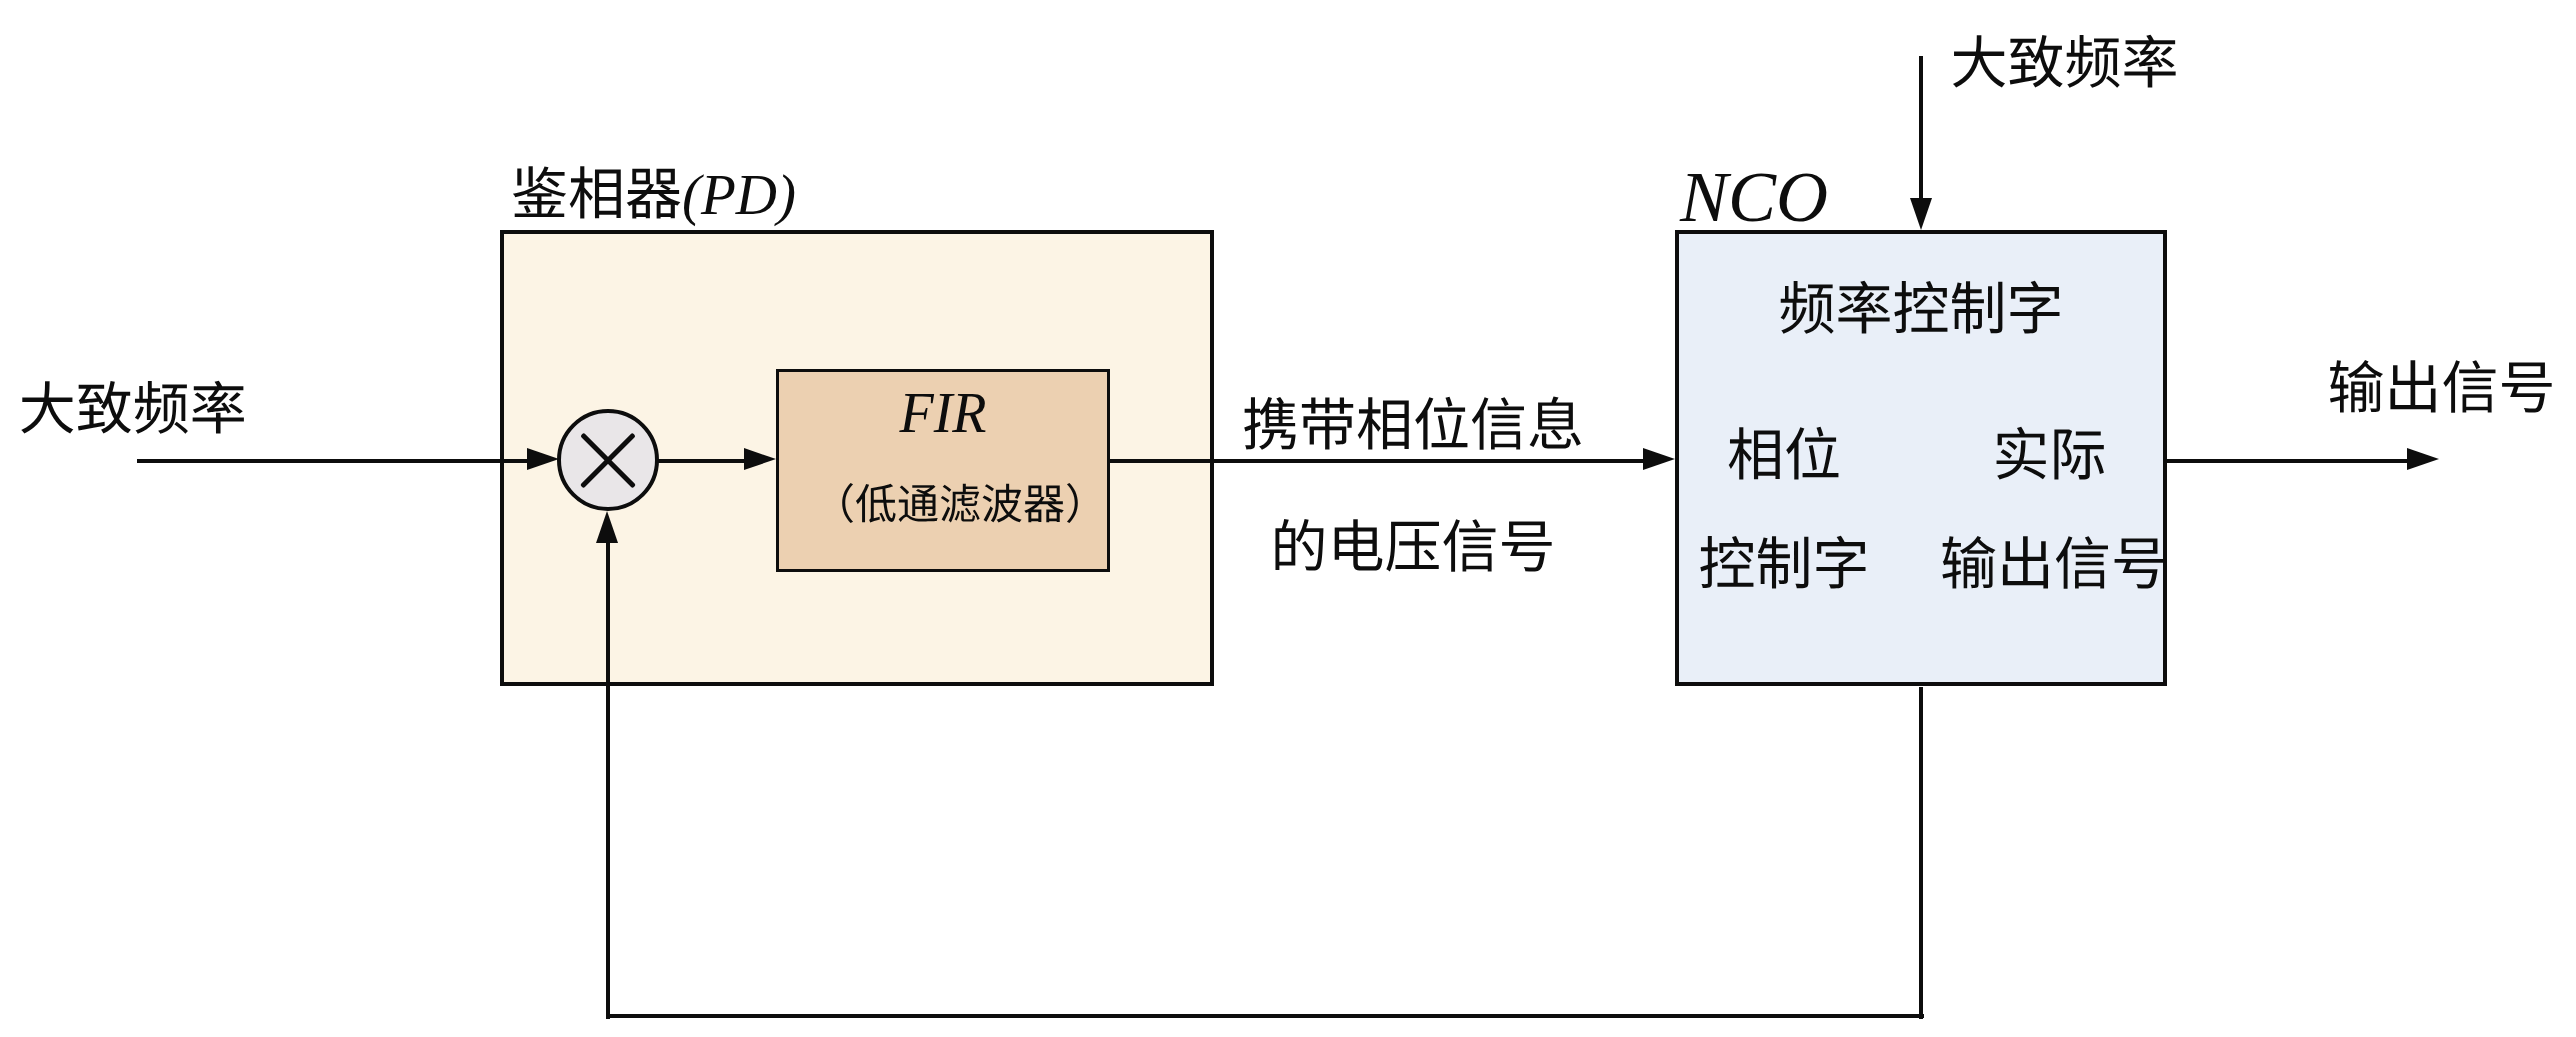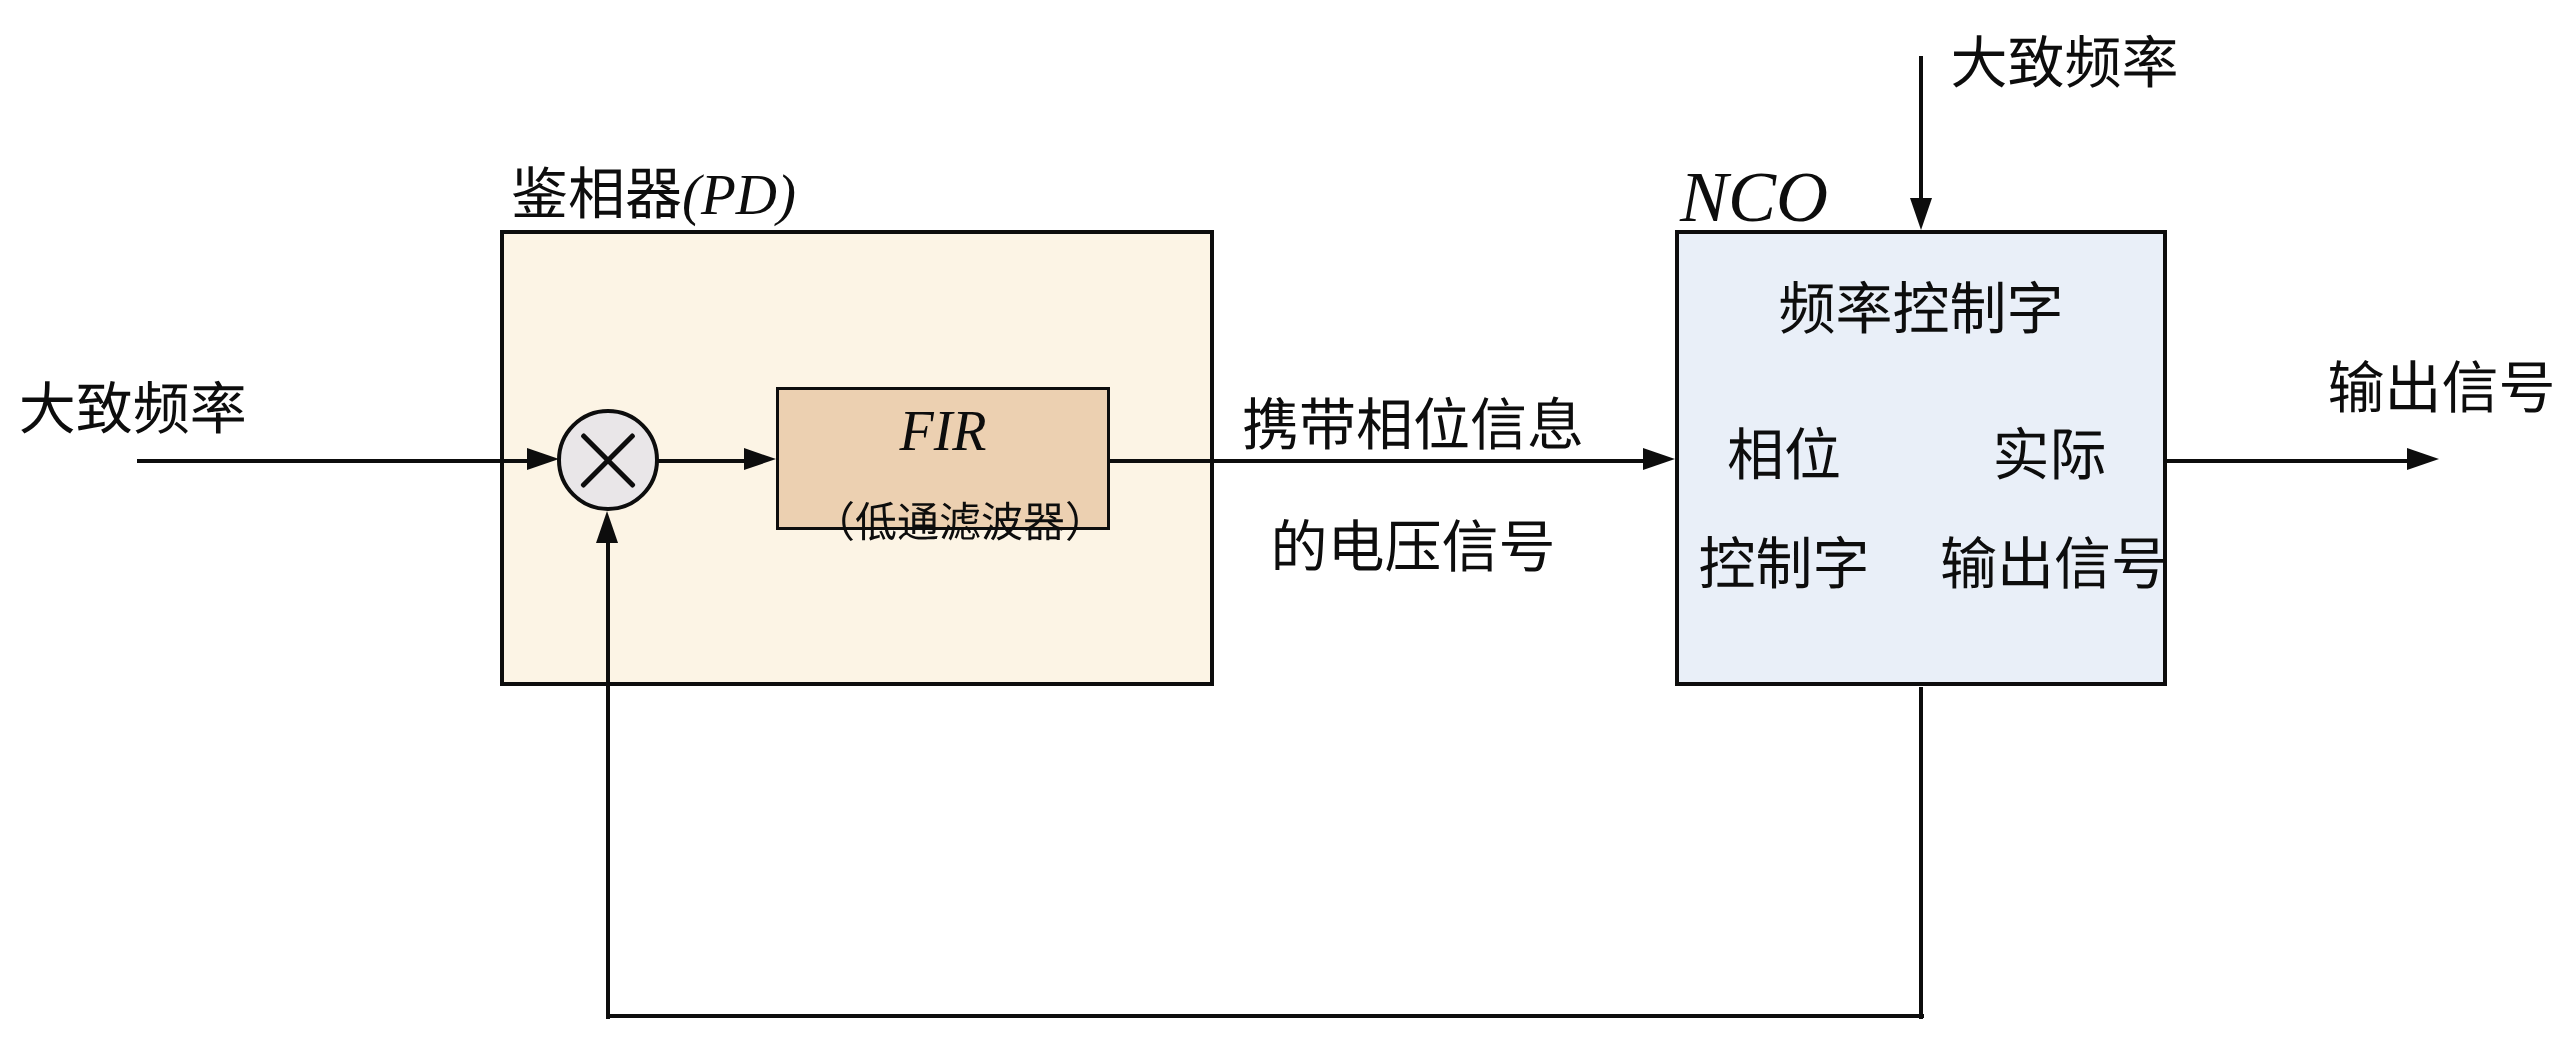--- a/index.html
+++ b/index.html
@@ -11,21 +11,21 @@
     color:#0d0d0d;
     overflow:hidden;
   }
   
   .box{position:absolute;box-sizing:border-box;}
   .pd-box{
     left:500px;top:230px;width:714px;height:456px;
     background:var(--pd_fill);border:4px solid var(--line);
   }
   .fir-box{
-    left:776px;top:387px;width:334px;height:143px;
+    left:776px;top:369px;width:334px;height:203px;
     background:var(--fir_fill);border:3.3px solid var(--line);padding-left:28px;
   }
   .nco-box{
     left:1675px;top:230px;width:492px;height:456px;
     background:var(--nco_fill);border:4px solid var(--line);
   }
   .mult-circle{
     left:557px;top:409px;width:102px;height:102px;
     background:var(--circle_fill);border:4px solid var(--line);
     border-radius:50%;

